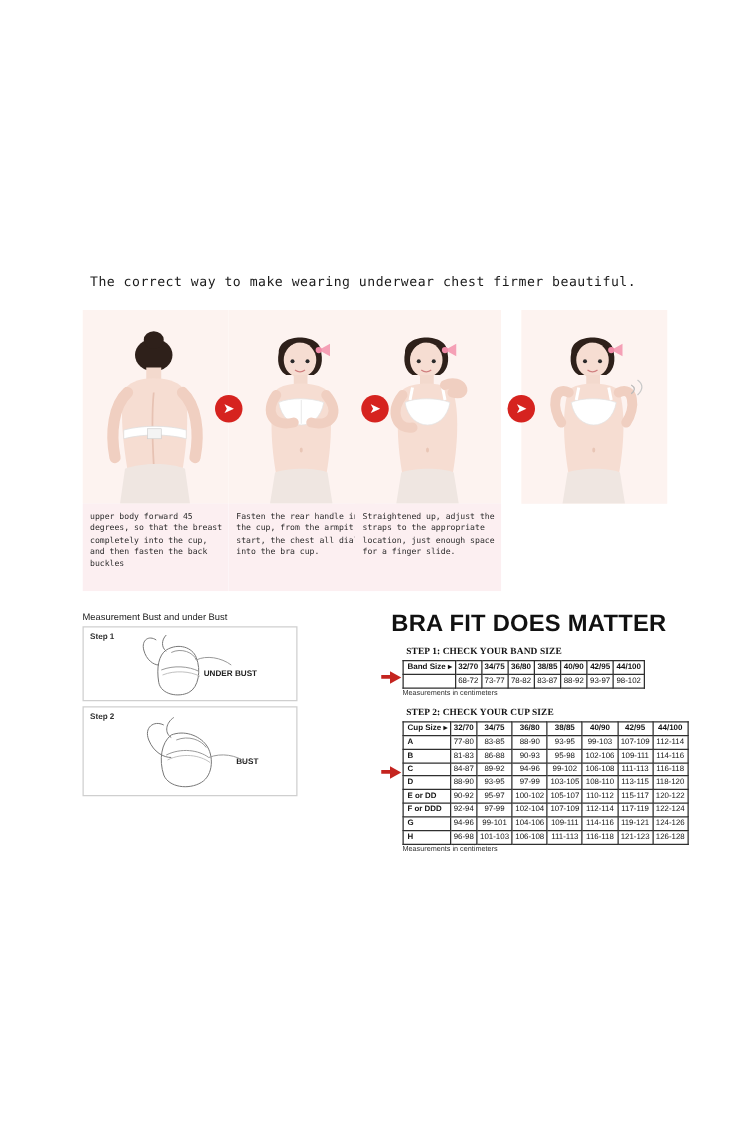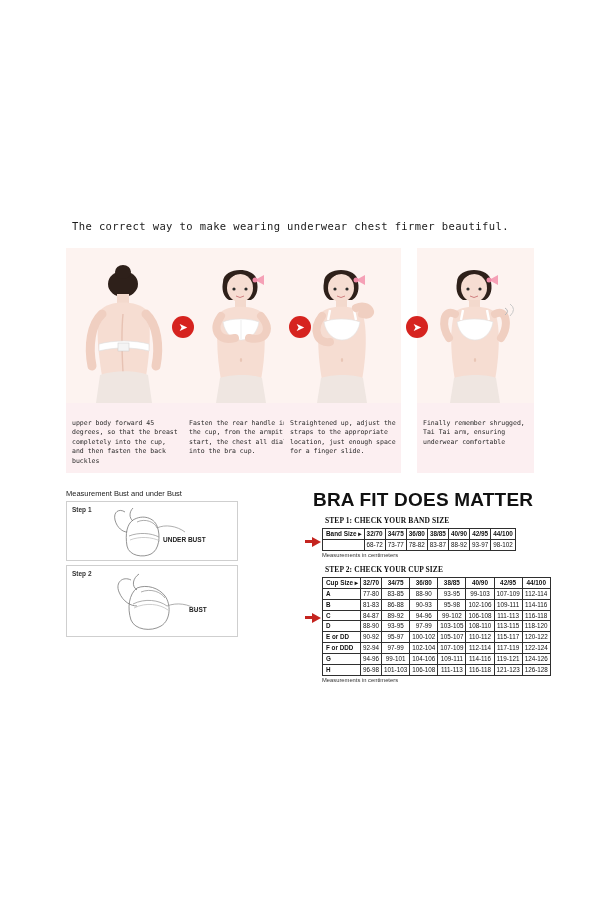--- a/index.html
+++ b/index.html
@@ -55,21 +55,21 @@
     width: 117px; height: 155px;
     background: #fdf4f1;
     overflow: hidden;
   }
   .panel .caption {
     position: absolute;
     left: 0; top: 155px;
     width: 117px; height: 70px;
     background: #fceff1;
     box-sizing: border-box;
-    padding: 16px 5px 4px 6px;
+    padding: 6px 5px 4px 6px;
     font-family: "DejaVu Sans Mono", monospace;
     font-size: 6.5px;
     line-height: 1.45;
     color: #2b2b2b;
   }
   .arrow {
     position: absolute;
     top: 68px;
     width: 22px;
     height: 22px;
@@ -309,21 +309,20 @@
 
           <path d="M38 66 C26 60, 24 78, 32 90" stroke="#f0cfc1" stroke-width="8" fill="none" stroke-linecap="round"></path>
           <path d="M78 66 C90 60, 92 78, 84 90" stroke="#f0cfc1" stroke-width="8" fill="none" stroke-linecap="round"></path>
 
           <path d="M88 60 q5 3 0 7" stroke="#b9b9b9" stroke-width="1" fill="none"></path>
           <path d="M93 56 q7 5 0 12" stroke="#c9c9c9" stroke-width="1" fill="none"></path>
           <ellipse cx="58" cy="112" rx="1.2" ry="2" fill="#e9c6b6"></ellipse>
           <path d="M37 130 C48 126, 70 126, 79 130 L83 155 L33 155 Z" fill="#efe6e1"></path>
         </svg>
       </div>
-      <div class="caption">Finally remember shrugged, Tai Tai arm, ensuring underwear comfortable</div>
     </div>
 
   </div>
 
   <div class="lower">
 
     <div class="meas-title">Measurement Bust and under Bust</div>
 
     <div class="meas-box" id="meas1">
       <div class="steplabel">Step 1</div>

